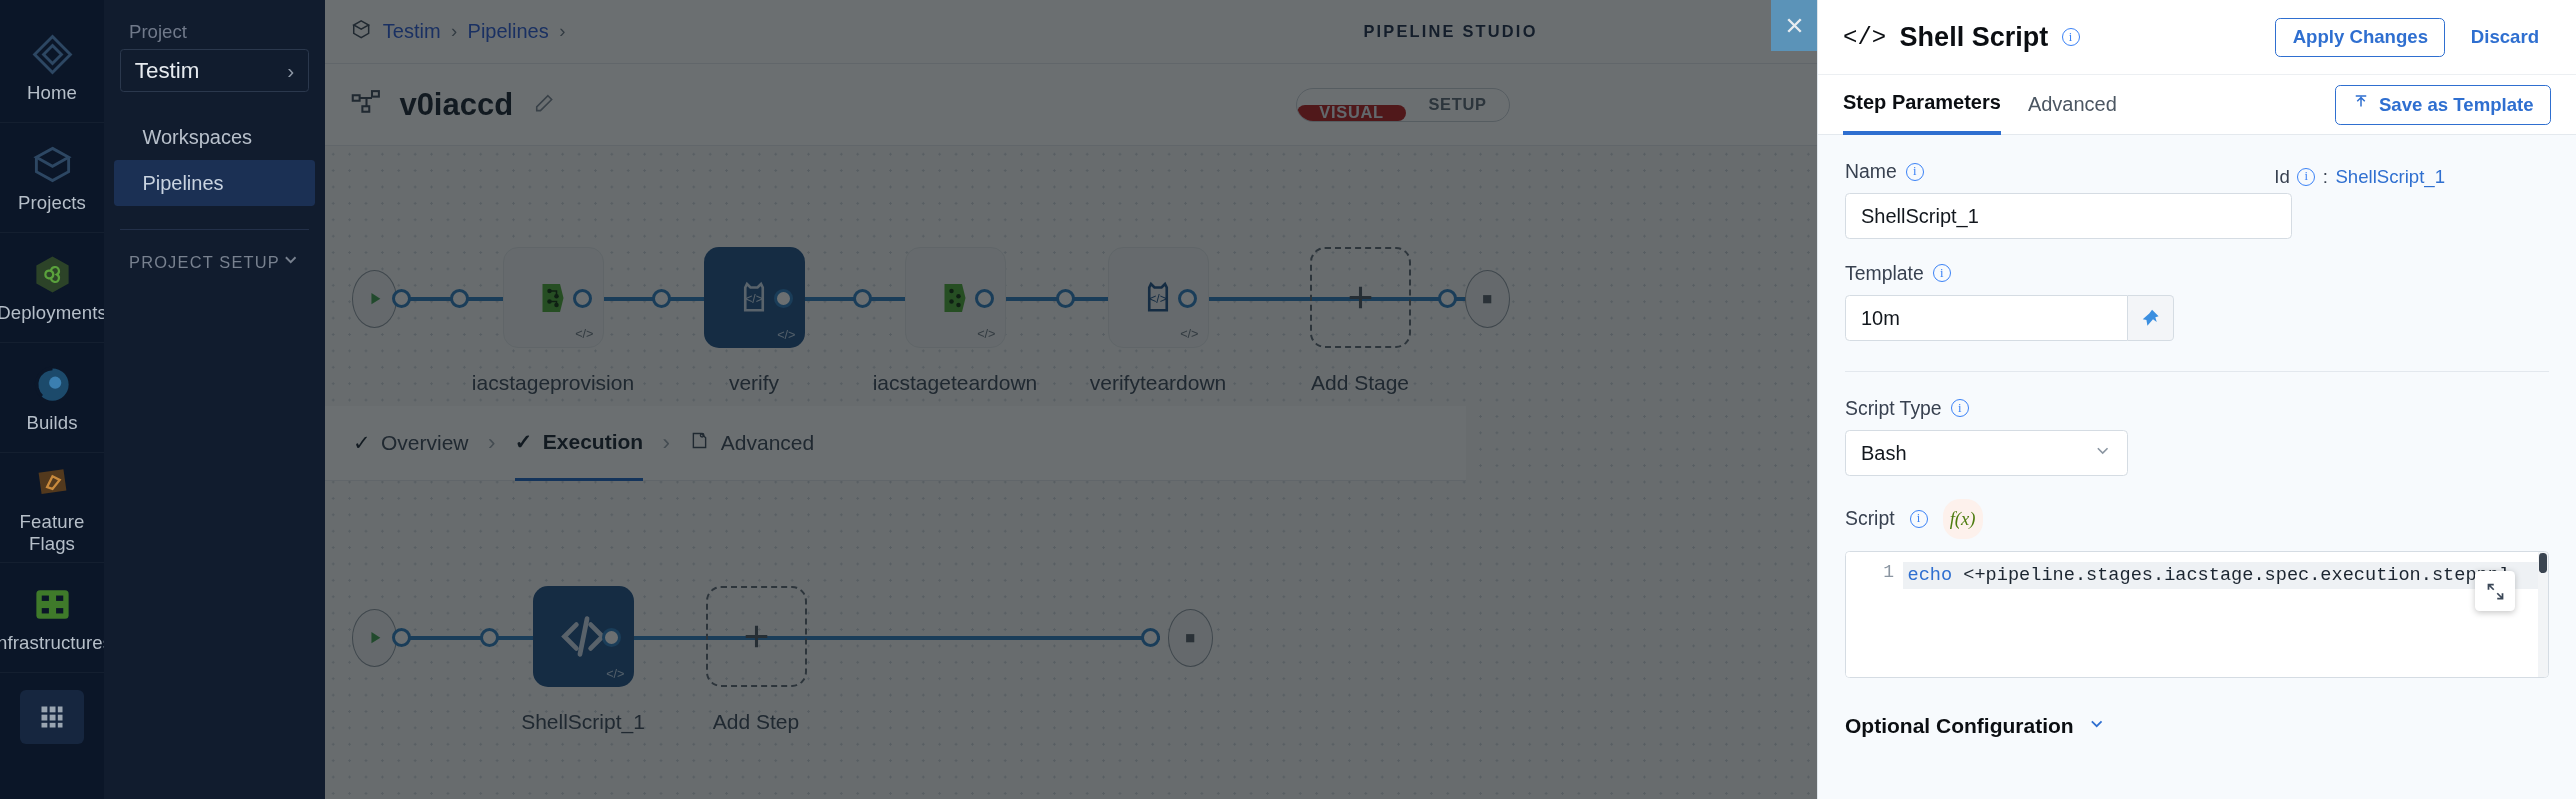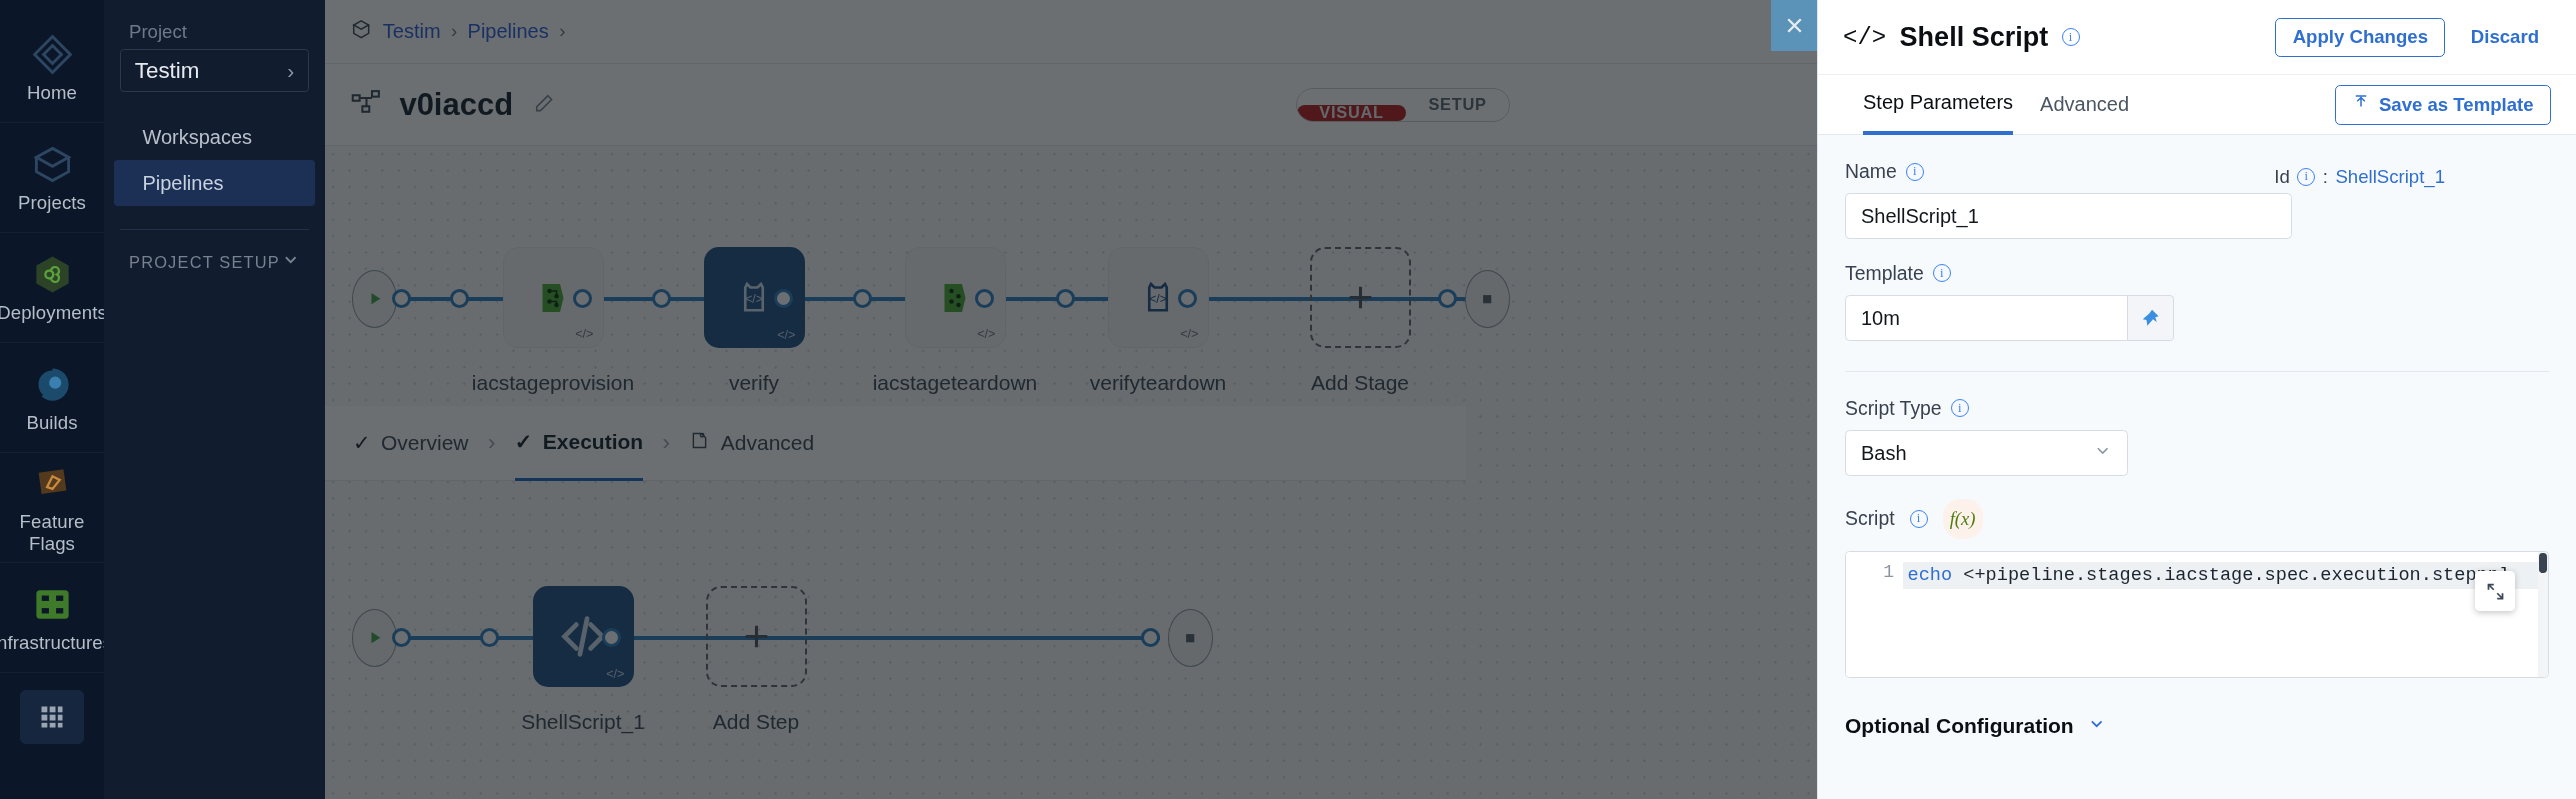--- a/index.html
+++ b/index.html
@@ -173,21 +173,21 @@
     border:1.5px solid #2f6fd0; color:#2f6fd0; background:#fff;
     border-radius:5.2px; padding:7.5px 16.4px; font-size:18.6px; font-weight:bold; cursor:pointer;
   }
   .btn-link { color:#2f6fd0; font-size:18.6px; font-weight:bold; cursor:pointer; padding:7.5px 12px; }
 
   .panel-tabs {
     height:60px; background:#fff; display:flex; align-items:center;
     padding:0 25px; gap:27px; border-bottom:0.7px solid #e4e9ee;
   }
   .ptab { font-size:20px; color:#4b5662; height:60px; display:flex; align-items:center; cursor:pointer; }
-  .ptab.active { color:#0b0e12; font-weight:normal; border-bottom:4.5px solid #2f6fd0;margin-left:20px; }
+  .ptab.active { color:#0b0e12; font-weight:bold; border-bottom:4.5px solid #2f6fd0; }
   .tmpl-btn {
     border:1.5px solid #2f6fd0; color:#2f6fd0; background:#fff; border-radius:5.2px;
     padding:7.5px 16.4px; font-size:18.6px; font-weight:bold; cursor:pointer;
     display:flex; align-items:center; gap:9px;
   }
 
   .panel-body { flex:1; padding:25px 27px 0 27px; overflow:hidden; }
   .fld-label { font-size:19.4px; color:#384150; display:flex; align-items:center; gap:9px; margin-bottom:10.4px; }
   .row-between { display:flex; align-items:center; justify-content:space-between; }
   .id-line { font-size:18.6px; color:#384150; display:flex; align-items:center; gap:7.5px; margin-right:104px; }
@@ -353,20 +353,21 @@
           <svg width="22.4" height="22.4" viewBox="0 0 24 24" fill="none" stroke="#3b4757" stroke-width="1.6">
             <path d="M12 3 L20 7.5 L12 12 L4 7.5 Z"></path>
               <path d="M4 7.5 V16.5 L12 21 L20 16.5 V7.5"></path>
           </svg>
         </span>
         <span>Testim</span>
         <span class="sep">›</span>
         <span>Pipelines</span>
         <span class="sep">›</span>
       </div>
+      <div class="studio-badge">PIPELINE STUDIO</div>
     </div>
 
     <div class="namebar">
       <span>
         <svg width="33" height="33" viewBox="0 0 24 24" fill="none" stroke="#3b4757" stroke-width="1.5">
           <rect x="2" y="6" width="5" height="4"></rect>
             <rect x="16" y="3" width="5" height="4"></rect>
           <rect x="9" y="14" width="5" height="4"></rect>
             <path d="M7 8 H12 V14"></path>
             <path d="M12 8 H16"></path>

